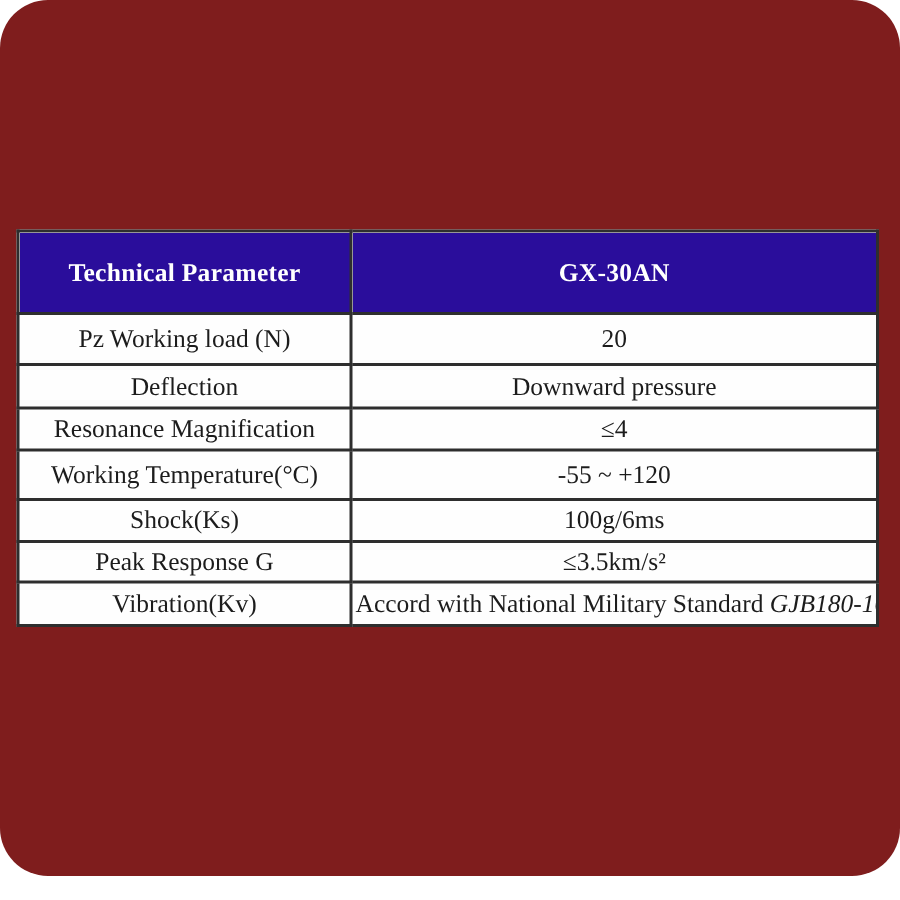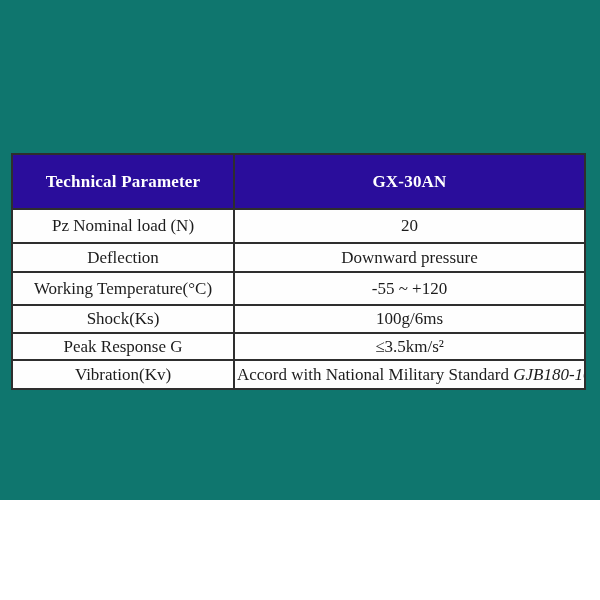--- a/index.html
+++ b/index.html
@@ -6,23 +6,24 @@
     margin: 0;
     padding: 0;
     width: 600px;
     height: 600px;
     background: #ffffff;
     font-family: "Liberation Serif", "DejaVu Serif", serif;
   }
   .stage {
     position: relative;
     width: 600px;
-    height: 500px;
-    background: #0f766e;
+    height: 584px;
+    background: #7f1d1d;
     overflow: hidden;
+    border-radius: 32px;
   }
   table.spec {
     position: absolute;
     left: 11px;
     top: 153px;
     width: 573px;
     border-collapse: collapse;
     table-layout: fixed;
     background: #fefefe;
   }
@@ -67,26 +68,30 @@
       <col class="c2">
     </colgroup>
     <thead>
       <tr class="hrow">
         <th>Technical Parameter</th>
         <th>GX-30AN</th>
       </tr>
     </thead>
     <tbody>
       <tr class="r0">
-        <td class="p">Pz Nominal load (N)</td>
+        <td class="p">Pz Working load (N)</td>
         <td class="v">20</td>
       </tr>
       <tr class="r1">
         <td class="p">Deflection</td>
         <td class="v">Downward pressure</td>
+      </tr>
+      <tr class="r2">
+        <td class="p">Resonance Magnification</td>
+        <td class="v">≤4</td>
       </tr>
       <tr class="r4">
         <td class="p">Working Temperature(°C)</td>
         <td class="v">-55 ~ +120</td>
       </tr>
       <tr class="r5">
         <td class="p">Shock(Ks)</td>
         <td class="v">100g/6ms</td>
       </tr>
       <tr class="r6">

